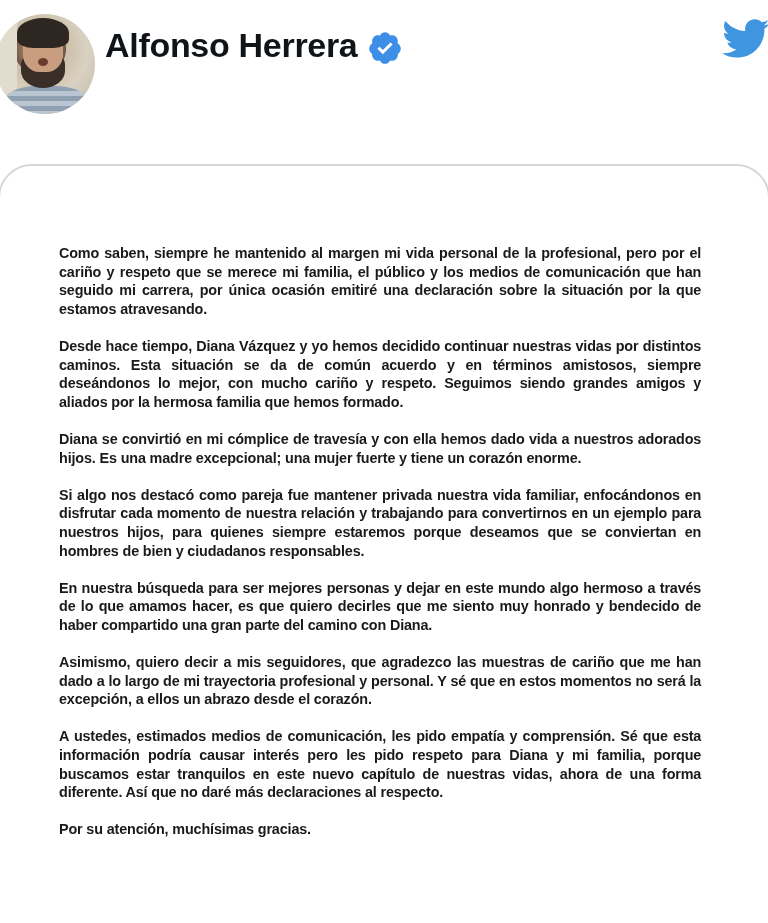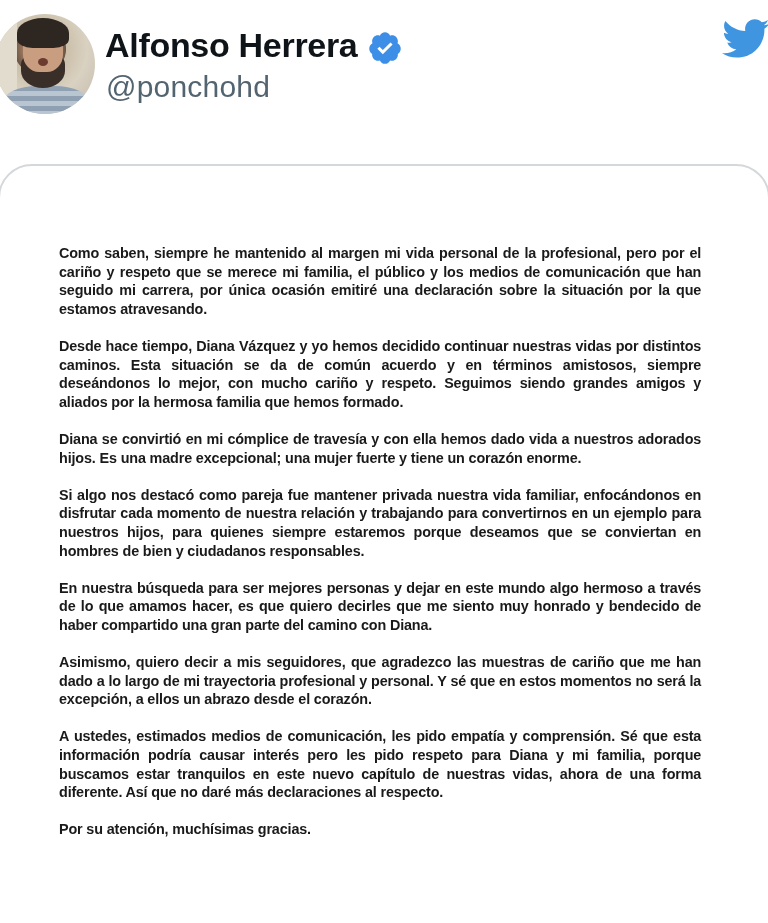--- a/index.html
+++ b/index.html
@@ -84,21 +84,20 @@
     <div class="mouth"></div>
   </div>
 
   <div class="user-name">Alfonso Herrera</div>
 
   <svg class="verified-badge" viewBox="0 0 24 24">
     <path fill="#3d8ee6" d="M22.5 12.5c0-1.58-.875-2.95-2.148-3.6.154-.435.238-.905.238-1.4 0-2.21-1.71-3.998-3.818-3.998-.47 0-.92.084-1.336.25C14.818 2.415 13.51 1.5 12 1.5s-2.816.917-3.437 2.25c-.415-.165-.866-.25-1.336-.25-2.11 0-3.818 1.79-3.818 4 0 .494.083.964.237 1.4-1.272.65-2.147 2.018-2.147 3.6 0 1.495.782 2.798 1.942 3.486-.02.17-.032.34-.032.514 0 2.21 1.708 4 3.818 4 .47 0 .92-.086 1.335-.25.62 1.334 1.926 2.25 3.437 2.25 1.512 0 2.818-.916 3.437-2.25.415.163.865.248 1.336.248 2.11 0 3.818-1.79 3.818-4 0-.174-.012-.344-.033-.513 1.158-.687 1.943-1.99 1.943-3.484z"></path>
     <path fill="#ffffff" d="M10.54 16.2l-3.64-3.64 1.41-1.41 2.23 2.23 5.12-5.12 1.41 1.41z"></path>
   </svg>
 
-  <div class="user-handle">@ponchohd</div>
 
   <svg class="twitter-logo" viewBox="0 0 24 20">
     <path fill="#3f95e0" d="M23.64 2.37c-.87.39-1.8.65-2.78.77 1-.6 1.77-1.55 2.13-2.68-.94.56-1.98.96-3.08 1.18C19.03.69 17.77.1 16.38.1c-2.67 0-4.84 2.17-4.84 4.84 0 .38.04.75.13 1.1C7.64 5.84 4.07 3.92 1.68.98c-.42.72-.66 1.55-.66 2.44 0 1.68.85 3.16 2.15 4.03-.79-.03-1.54-.24-2.19-.6v.06c0 2.35 1.67 4.3 3.88 4.75-.4.11-.83.17-1.28.17-.31 0-.61-.03-.91-.09.62 1.92 2.4 3.32 4.52 3.36-1.66 1.3-3.74 2.07-6.01 2.07-.39 0-.78-.02-1.16-.07 2.14 1.37 4.69 2.17 7.42 2.17 8.9 0 13.77-7.37 13.77-13.77 0-.21 0-.42-.01-.63.95-.68 1.77-1.53 2.42-2.5z"></path>
   </svg>
 </div>
 
 <div class="card"></div>
 
 <div class="letter">
   <p>Como saben, siempre he mantenido al margen mi vida personal de la profesional, pero por el cariño y respeto que se merece mi familia, el público y los medios de comunicación que han seguido mi carrera, por única ocasión emitiré una declaración sobre la situación por la que estamos atravesando.</p>

